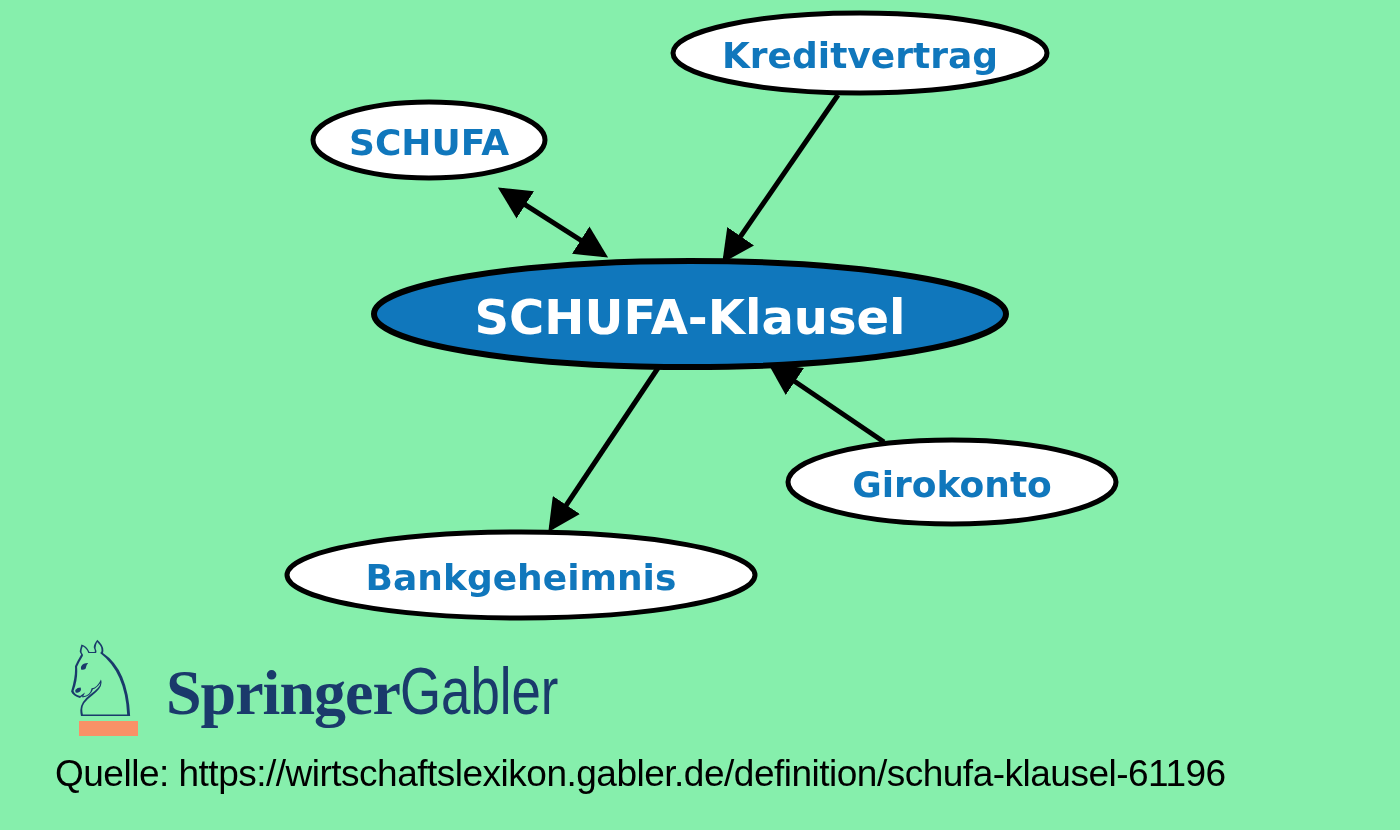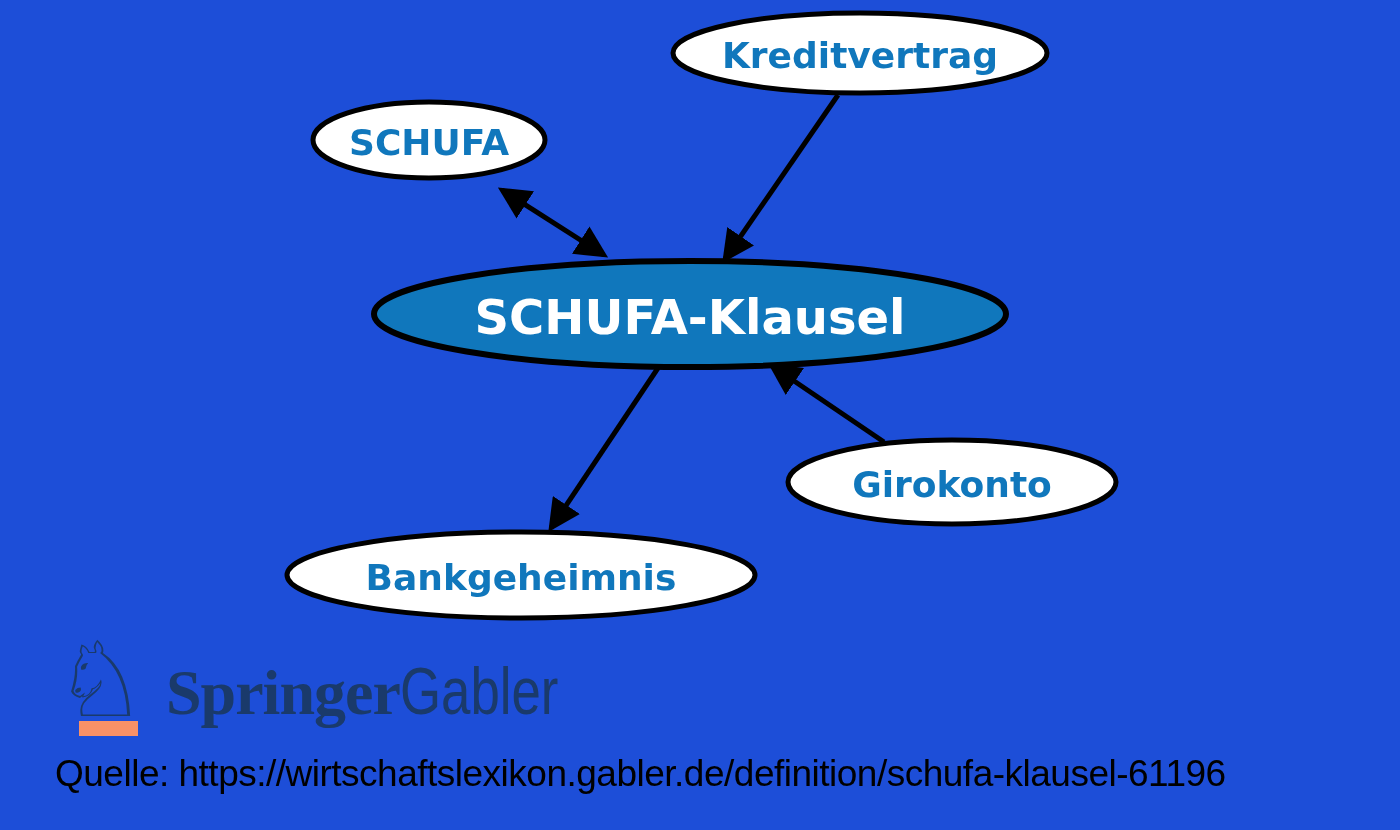--- a/index.html
+++ b/index.html
@@ -7,21 +7,21 @@
     padding: 0;
     background: #ffffff;
     width: 1400px;
     height: 830px;
     overflow: hidden;
   }
   .canvas {
     position: relative;
     width: 1400px;
     height: 830px;
-    background: #1d4ed8;
+    background: #86efac;
   }
   svg { display: block; }
 
   .edge-line {
     stroke: #000000;
     stroke-width: 5;
     fill: none;
   }
   .node-ellipse {
     fill: #ffffff;

